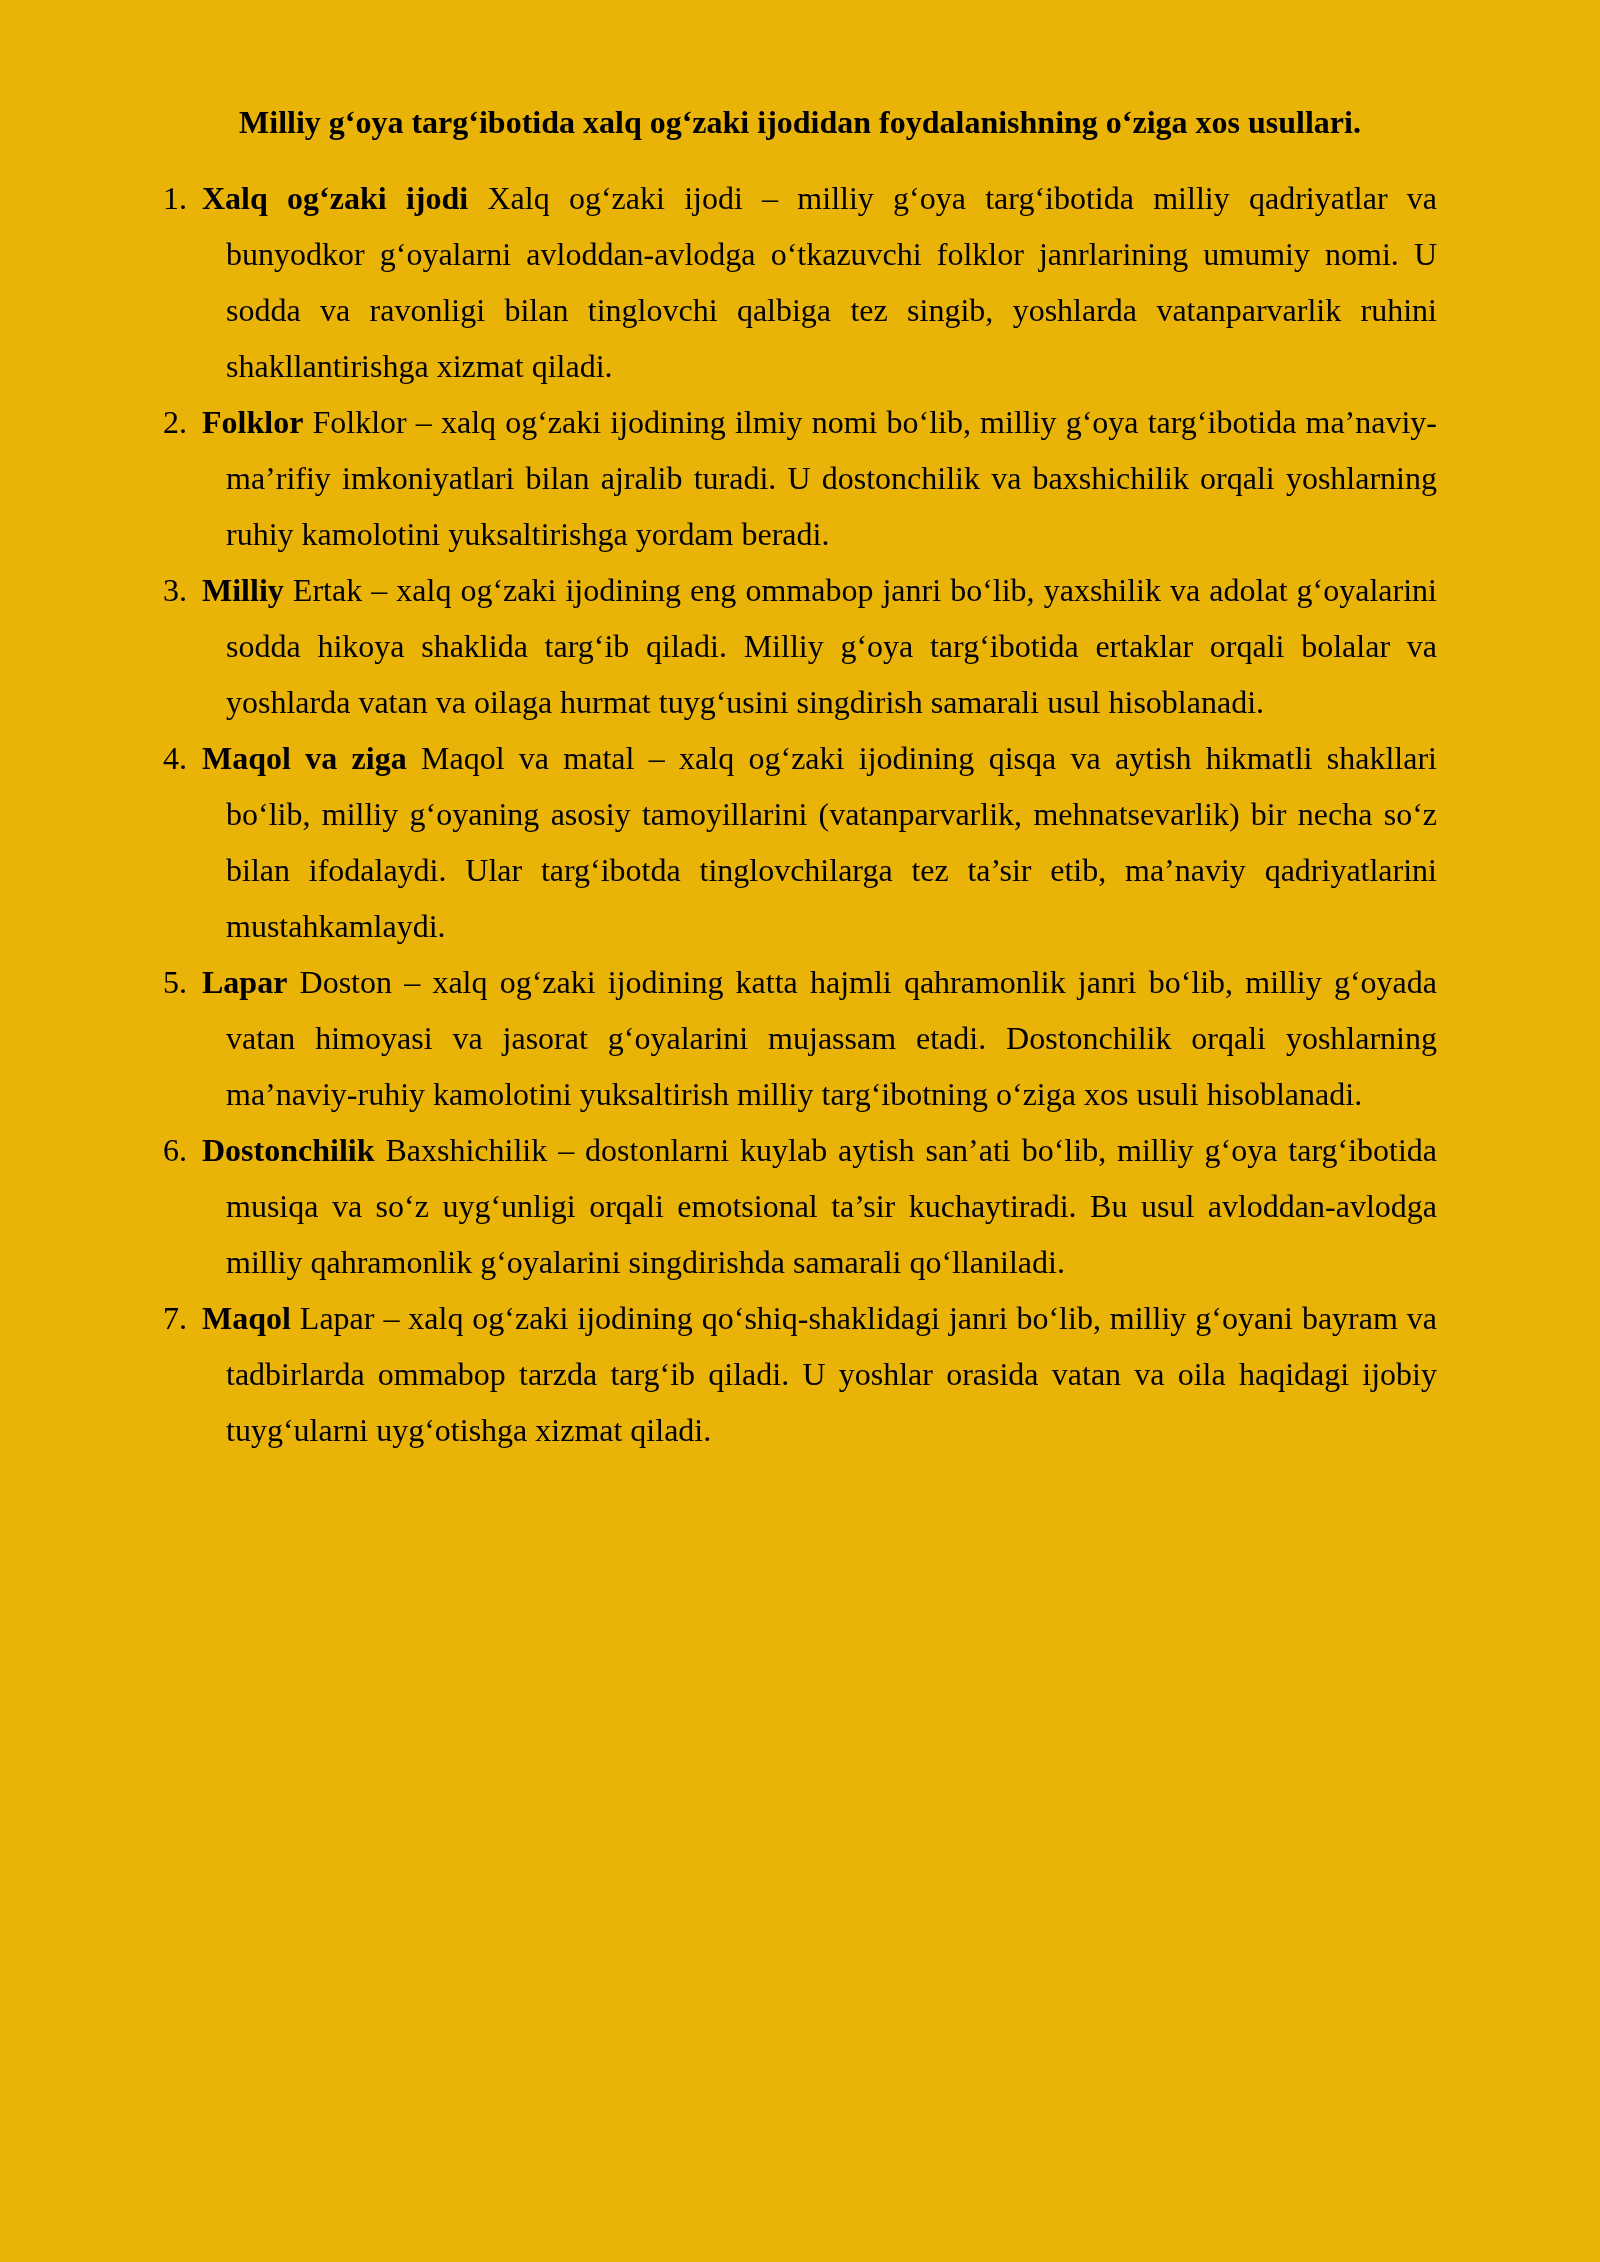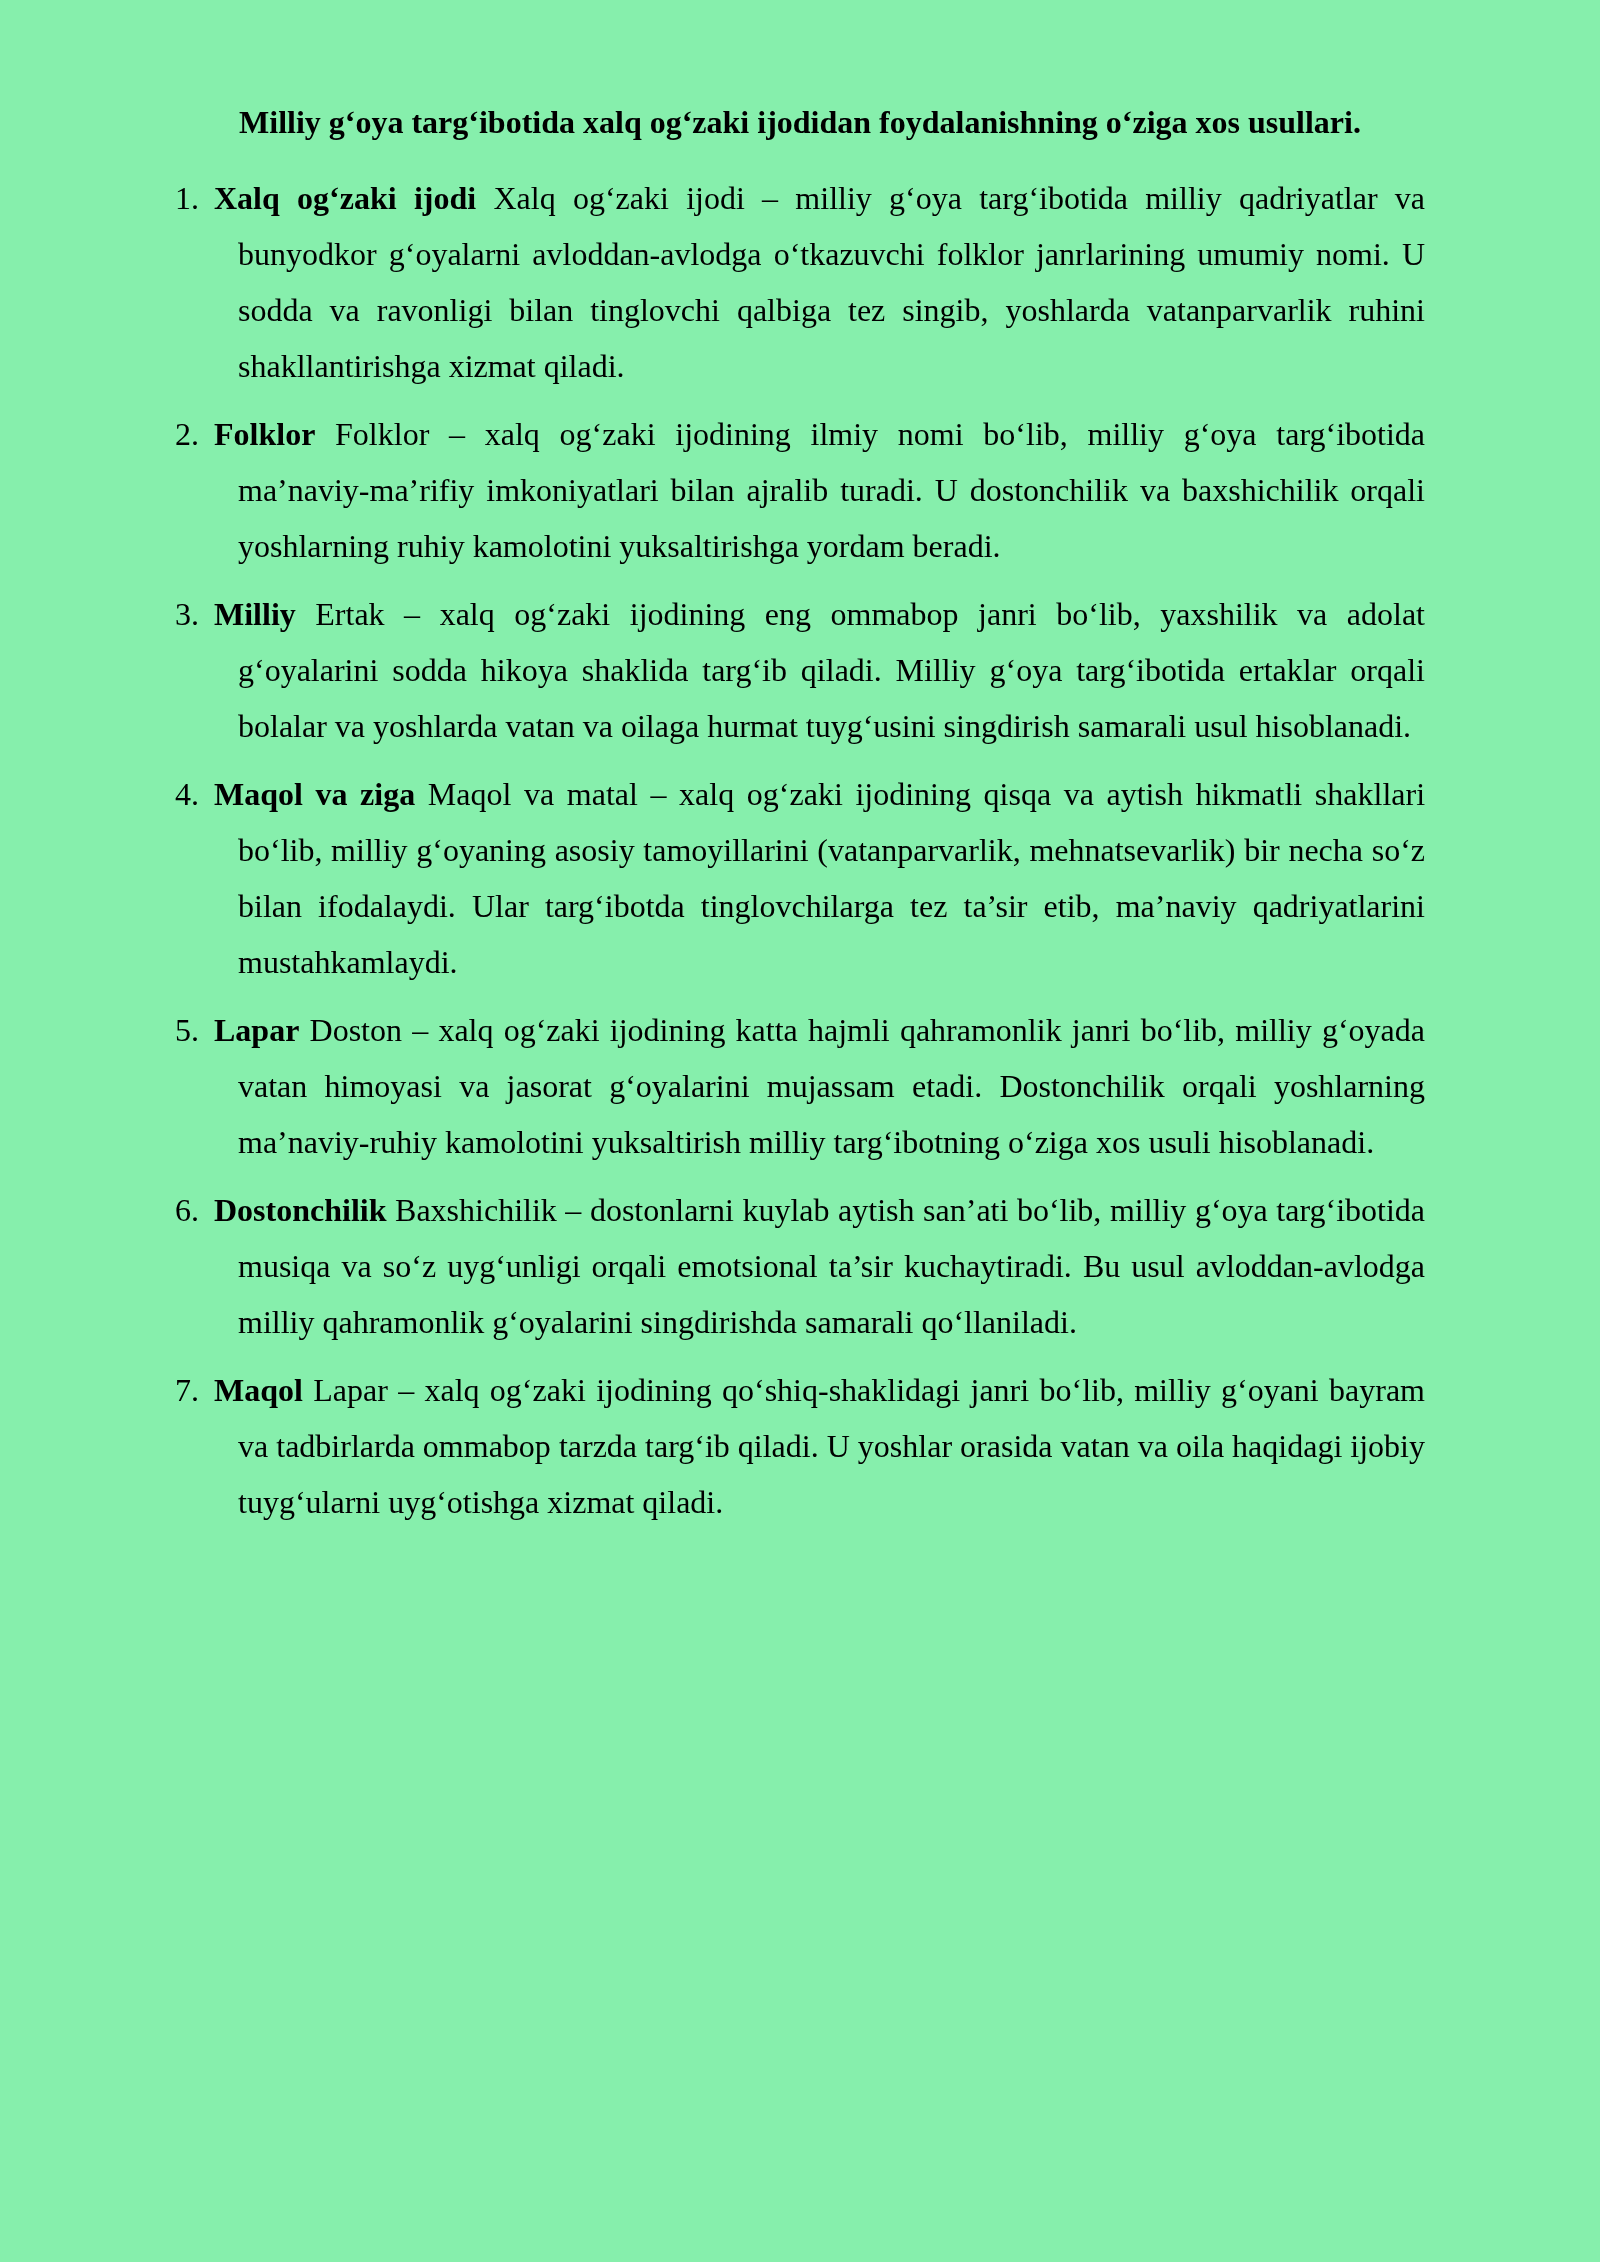--- a/index.html
+++ b/index.html
@@ -5,21 +5,21 @@
   html, body {
     margin: 0;
     padding: 0;
     background: #ffffff;
   }
   .page {
     position: relative;
     width: 1600px;
     height: 2262px;
     margin: 0 auto;
-    background: #86efac;
+    background: #eab308;
     box-sizing: border-box;
     padding: 100px 163px 0 163px;
     font-family: "Liberation Serif", "DejaVu Serif", serif;
     font-size: 32px;
     color: #000000;
   }
   .doc-title {
     text-align: center;
     font-weight: bold;
     font-size: 32px;
@@ -29,21 +29,21 @@
   .doc-list {
     margin: 0;
     padding: 0;
     list-style: none;
   }
   .doc-item {
     text-align: justify;
     line-height: 56px;
     padding-left: 63px;
     text-indent: -63px;
-    margin: 12px;
+    margin: 0;
   }
   .item-num {
     margin-right: 15px;
   }
   .item-term {
     font-weight: bold;
   }
 </style>
 </head>
 <body>

